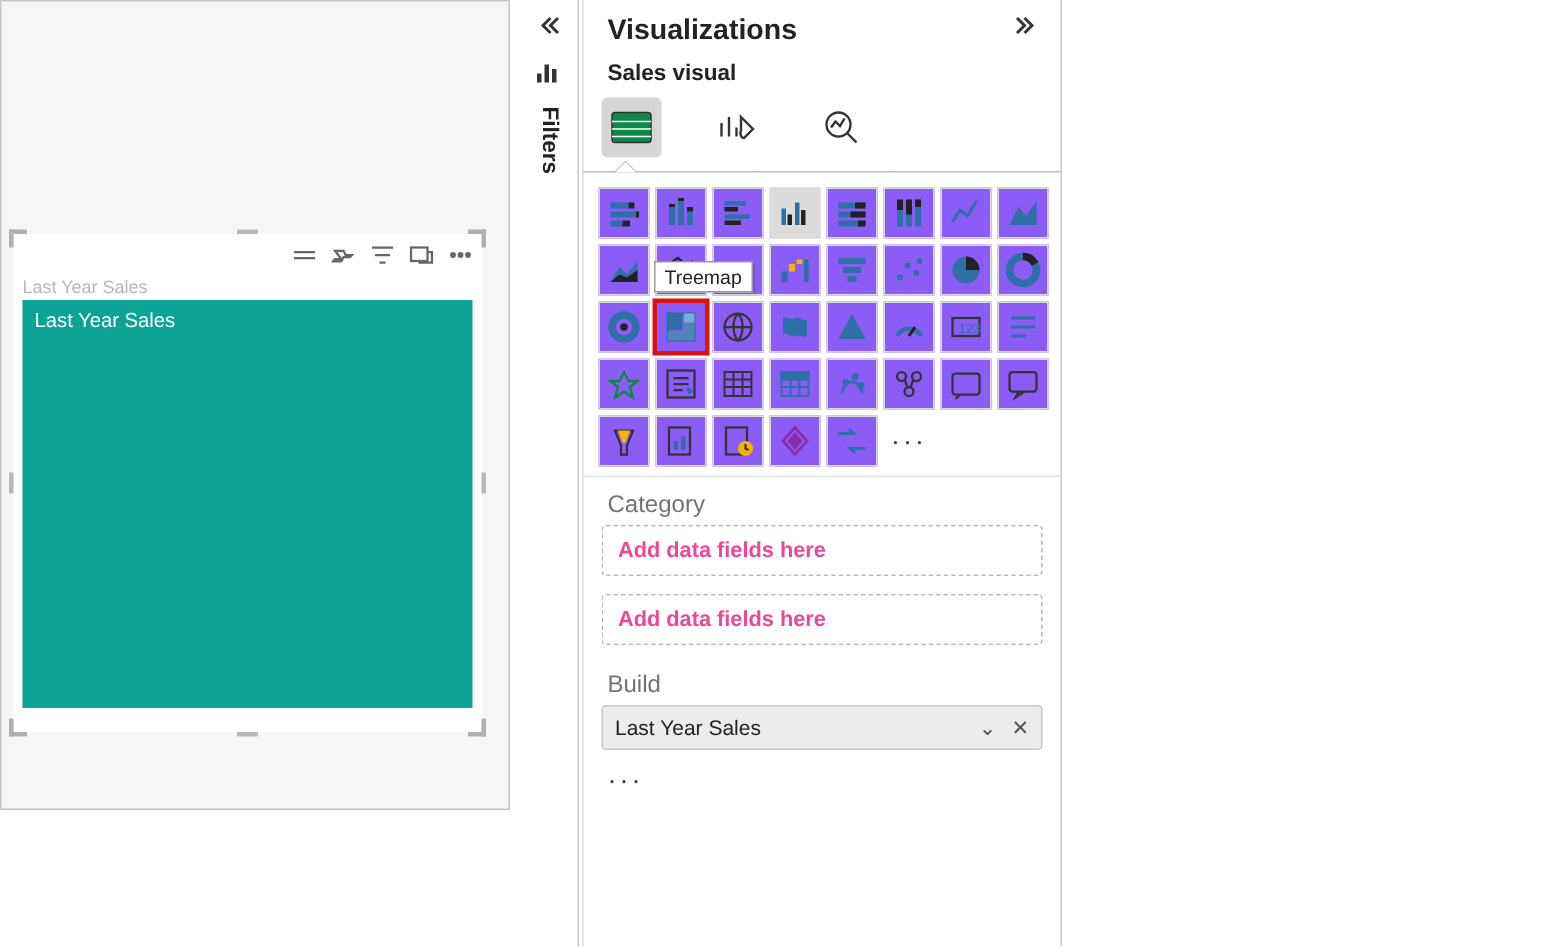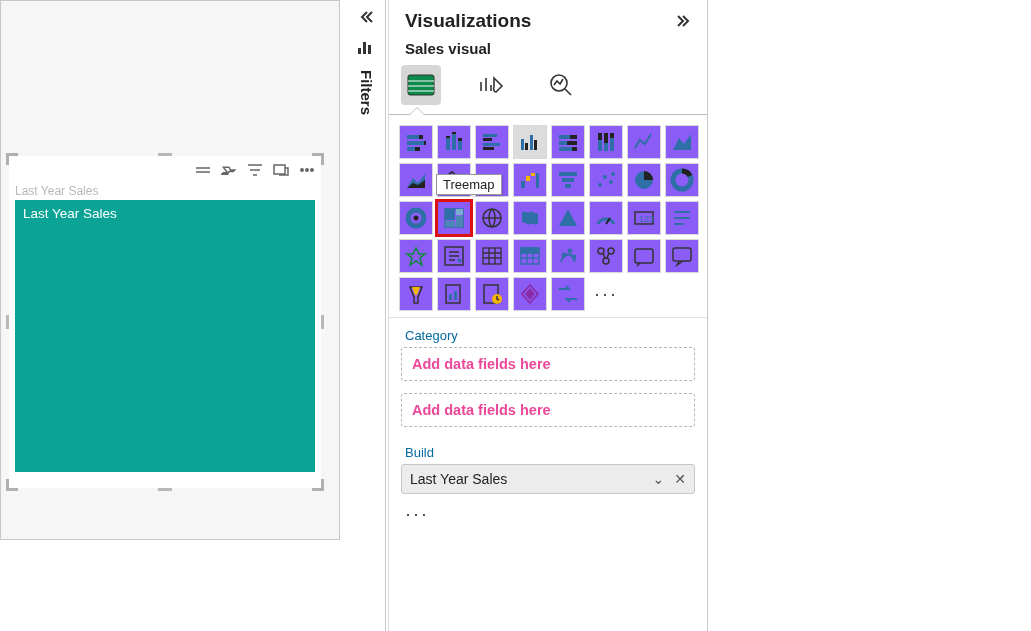--- a/index.html
+++ b/index.html
@@ -93,21 +93,21 @@
   .viz-pane {
     position: absolute;
     left: 388px; top: 0;
     width: 320px;
     height: 631px;
     border-left: 1px solid #dcdcdc;
     border-right: 1px solid #c7c7c7;
     display:flex; flex-direction:column;
   }
   .viz-head {
-    display:flex; align-items:flex-end; justify-content:space-between;
+    display:flex; align-items:flex-start; justify-content:space-between;
     padding: 10px 16px 4px;
   }
   .viz-head h2 { margin:0; font-size:19px; font-weight:700; }
   .viz-head svg { stroke:#333; fill:none; }
   .viz-sub { font-size:15px; font-weight:600; padding: 4px 16px 6px; }
   .tabs {
     display:flex; gap:30px;
     padding: 2px 12px 0px;
     position:relative;
   }
@@ -155,21 +155,21 @@
     top:-28px; left:-2px;
     background:#fff;
     border:1px solid #999;
     padding:2px 6px;
     font-size:13px;
     white-space:nowrap;
     box-shadow:1px 1px 2px rgba(0,0,0,.15);
     pointer-events:none;
   }
   .gbtn.highlight { outline:3px solid #d11; outline-offset:-1px; }
-  .field-section { padding: 10px 16px 0; font-size:13px; color:#0369a1; }
+  .field-section { padding: 10px 16px 0; font-size:16px; color:#737373; }
   .field-well {
     margin: 4px 12px 8px;
     border:1px dashed #b6b6b6;
     border-radius:3px;
     padding: 8px 10px;
     color:#ec4899;
     font-size:14.5px;
     font-weight:bold;
   }
   .field-chip {

